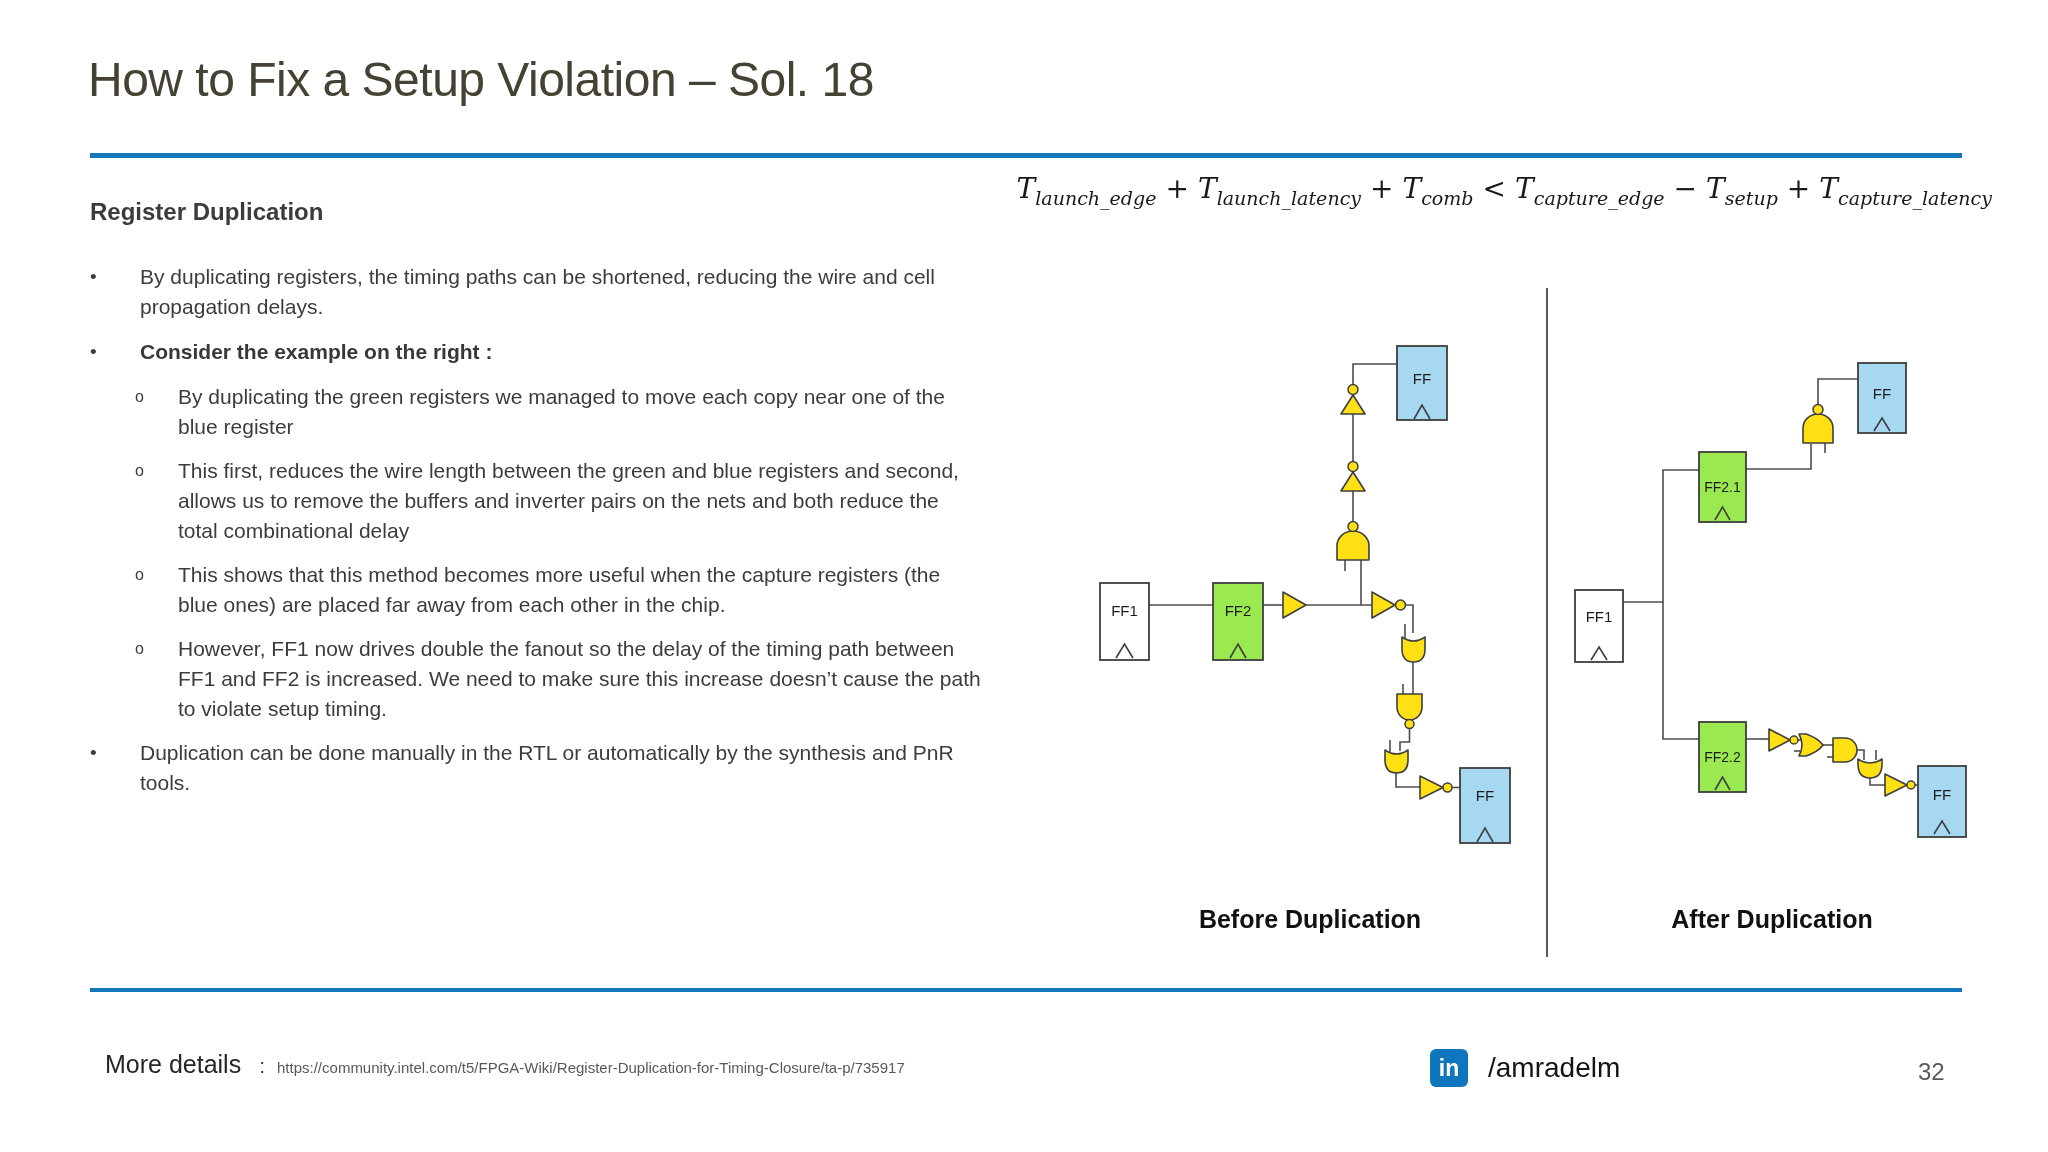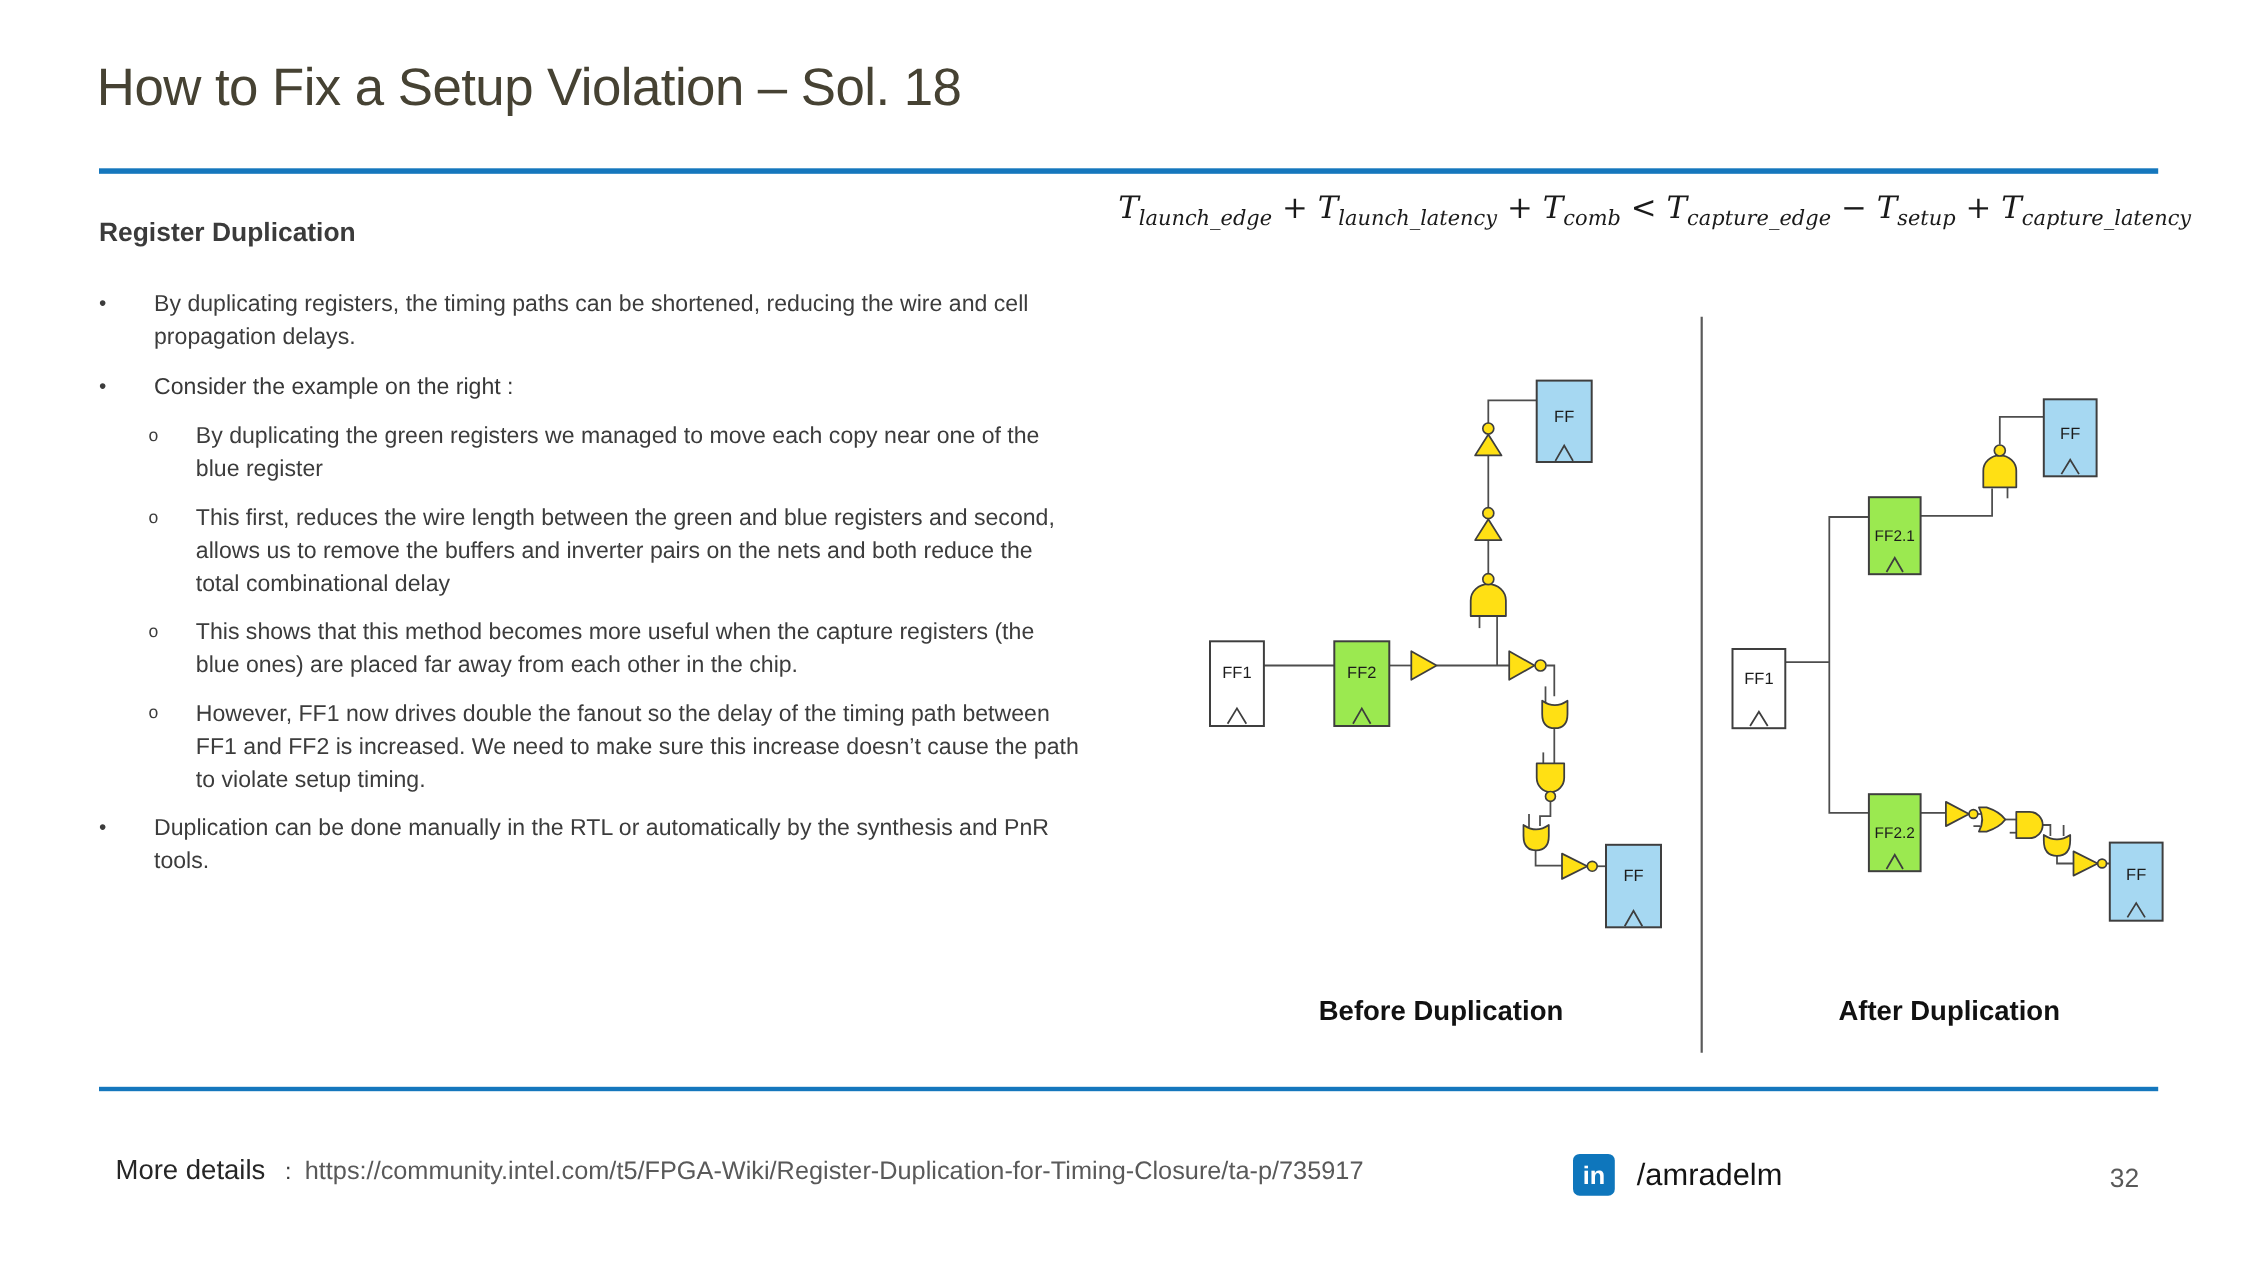--- a/index.html
+++ b/index.html
@@ -22,21 +22,21 @@
     font-family:"DejaVu Serif",serif;font-style:italic;font-size:28px;color:#1a1a1a;}
   .formula sub{font-size:0.68em;font-style:italic;text-align:right;}
   .formula .op{margin:0 9px;}
 
   .heading{position:absolute;left:90px;top:198px;font-size:24px;font-weight:bold;
     color:#3B3B3B;}
 
   .bullets{position:absolute;left:90px;top:262px;width:1005px;
     font-size:21px;color:var(--body-text);line-height:30px;}
   .li{display:flex;margin-bottom:15px;}
-  .li.bold .txt{font-weight:normal;color:#383838;}
+  .li.bold .txt{font-weight:bold;color:#383838;}
   .li .marker{flex:0 0 auto;}
   .li.lvl1 .marker{width:50px;font-size:19px;}
   .li.lvl1 .txt{width:835px;}
   .li.lvl2{padding-left:45px;margin-bottom:14px;}
   .li.lvl2 .marker{width:43px;font-size:16px;}
   .li.lvl2 .txt{width:805px;}
 
   .diagram{position:absolute;left:1060px;top:240px;width:1000px;height:740px;}
   .wire{stroke:var(--wire,#4D4D4D);stroke-width:1.6;fill:none;}
   .divider{stroke:#5a5a5a;stroke-width:2;}
@@ -51,21 +51,21 @@
   .fftext.small{font-size:14px;}
 
   .caption{position:absolute;width:320px;text-align:center;top:905px;
     font-size:25px;font-weight:bold;color:#111;}
   .caption-before{left:1150px;}
   .caption-after{left:1612px;}
 
   .footer{position:absolute;left:105px;top:1050px;display:flex;align-items:baseline;}
   .more-details{font-size:25px;color:#262626;}
   .footer .sep{font-size:21px;color:#3c3c3c;margin:0 12px 0 18px;}
-  .footer .url{font-size:23px;color:#595959;font-weight:300;text-align:center;}
+  .footer .url{font-size:15px;color:#595959;font-weight:300;text-align:center;}
   .linkedin{position:absolute;left:1430px;top:1049px;display:flex;align-items:center;}
   .li-badge{width:38px;height:38px;border-radius:6px;background:var(--linkedin-blue,#0E76BC);
     color:#fff;font-weight:bold;font-size:23px;display:flex;align-items:center;
     justify-content:center;}
   .li-handle{font-size:28px;color:#141414;margin-left:20px;text-align:right;}
   .page-number{position:absolute;left:1918px;top:1058px;font-size:24px;color:#595959;}
 </style>
 </head>
 <body>
 

